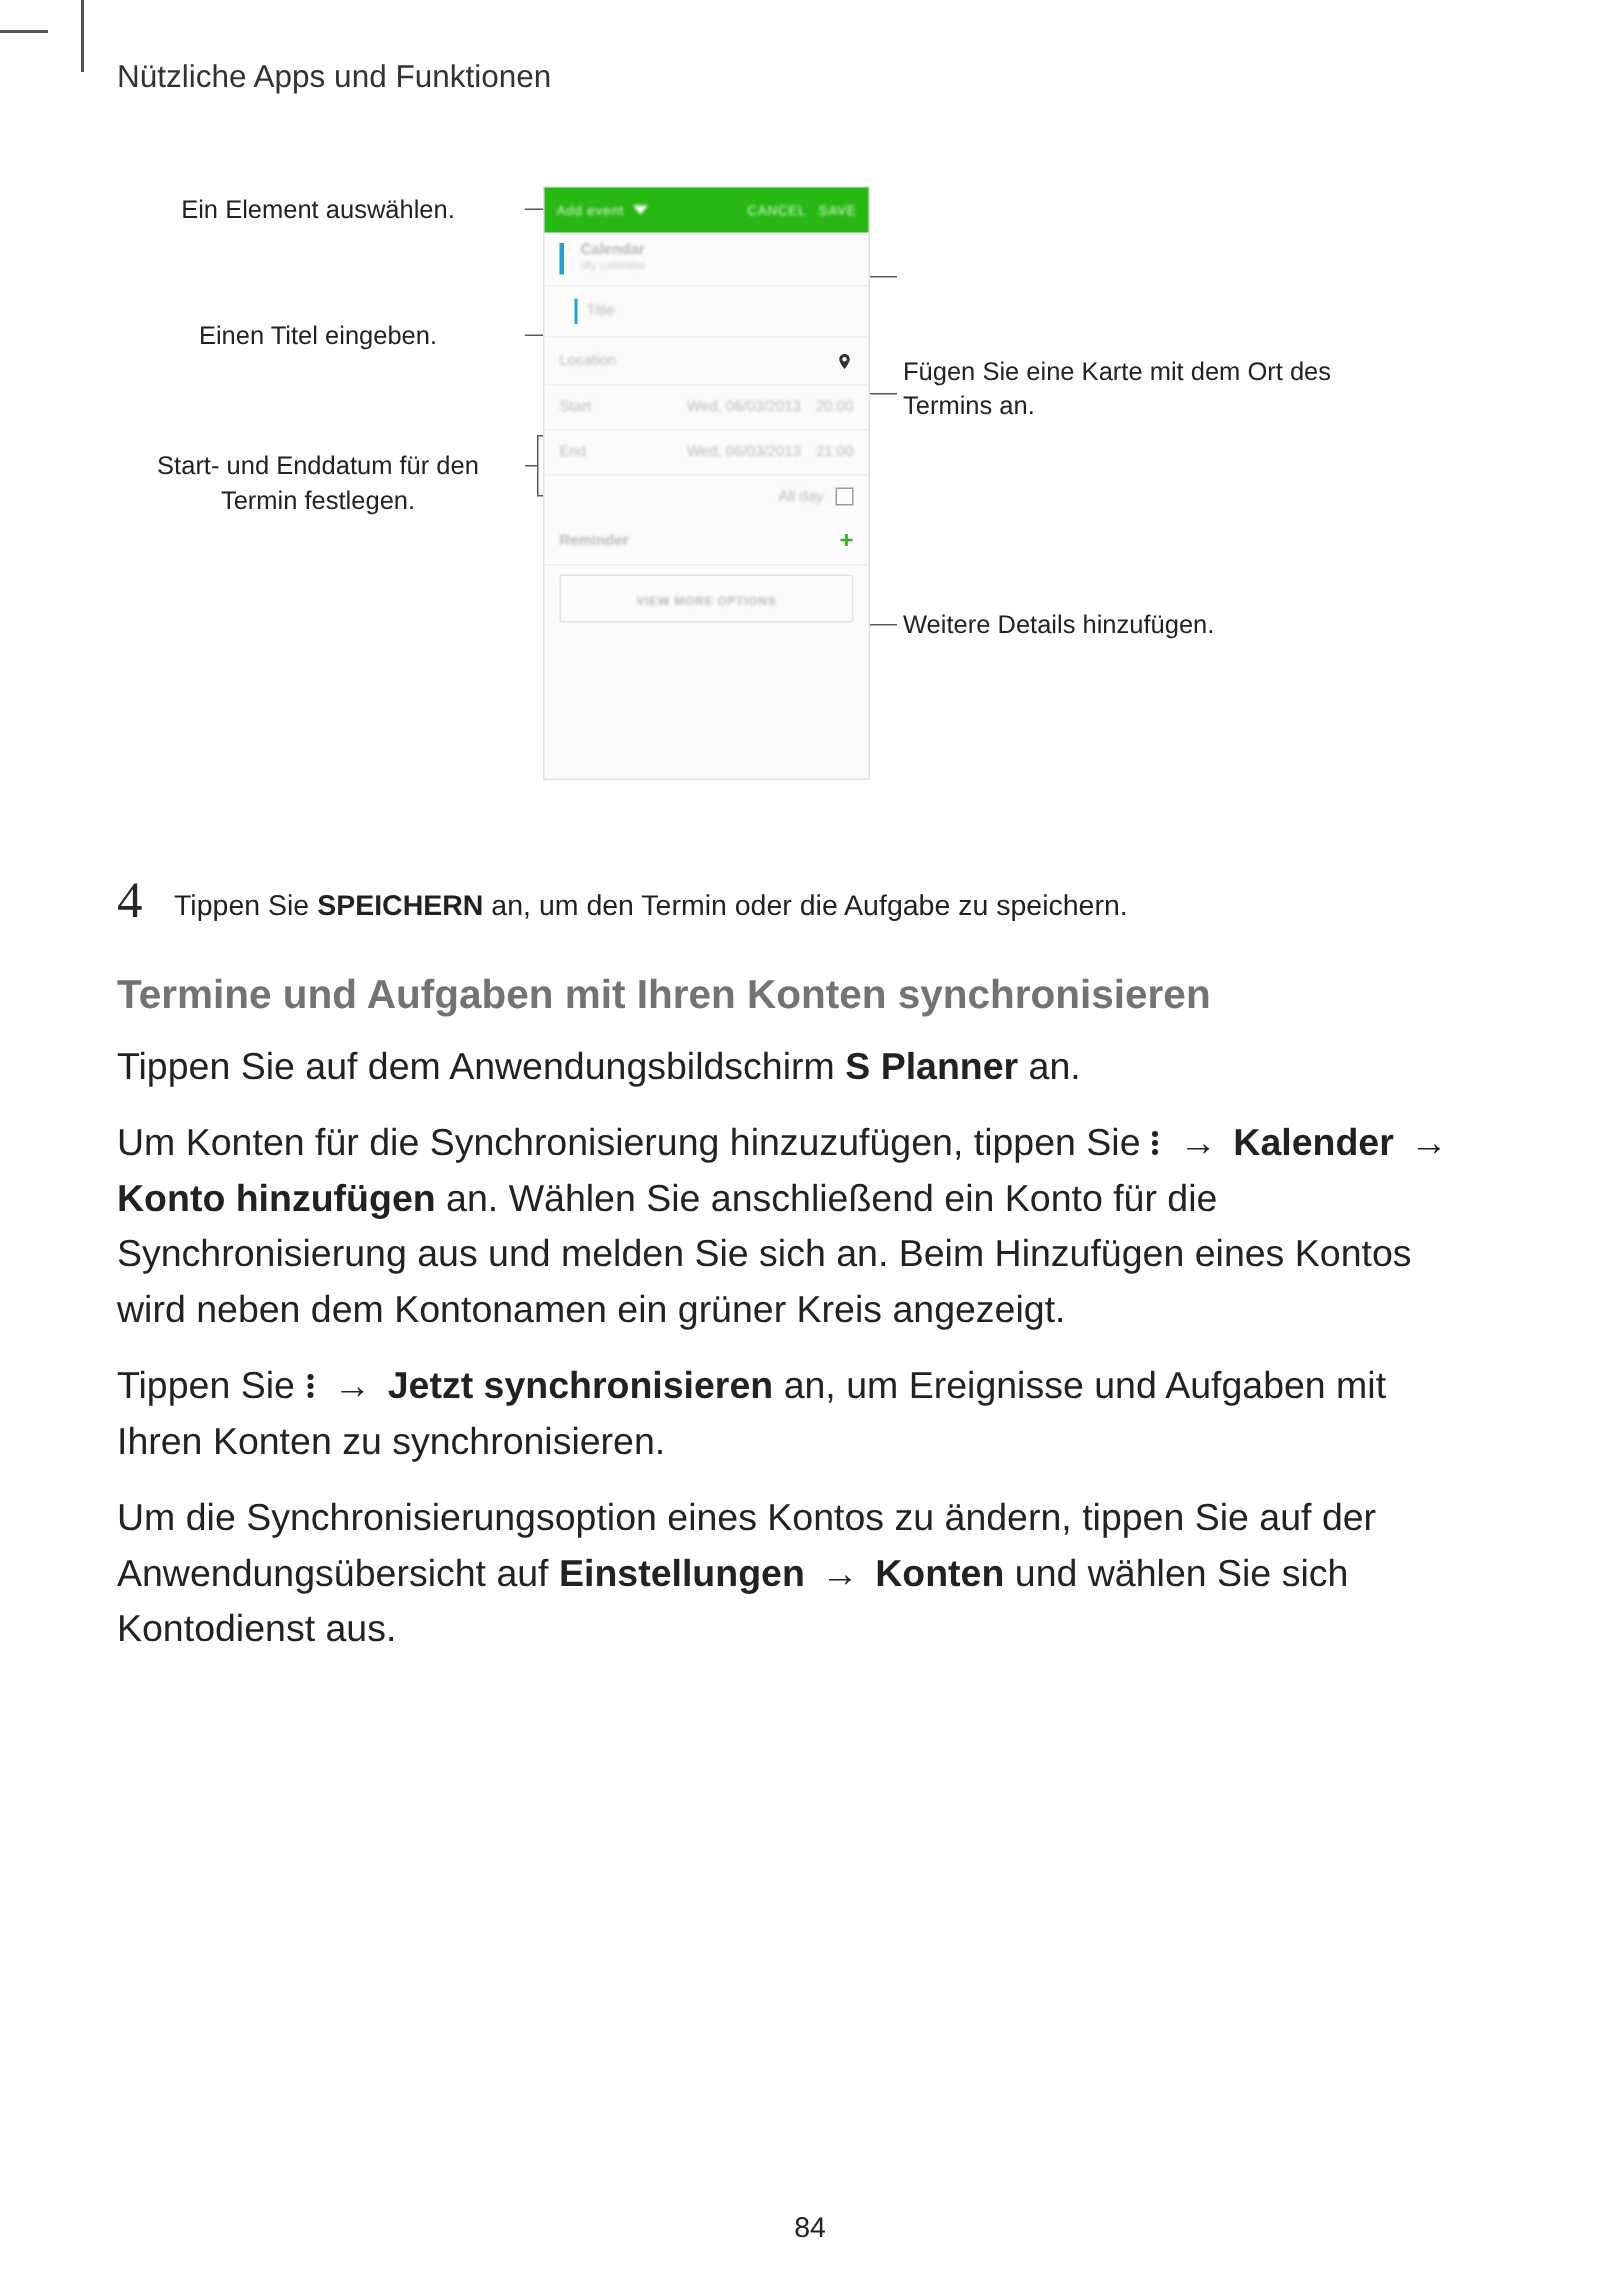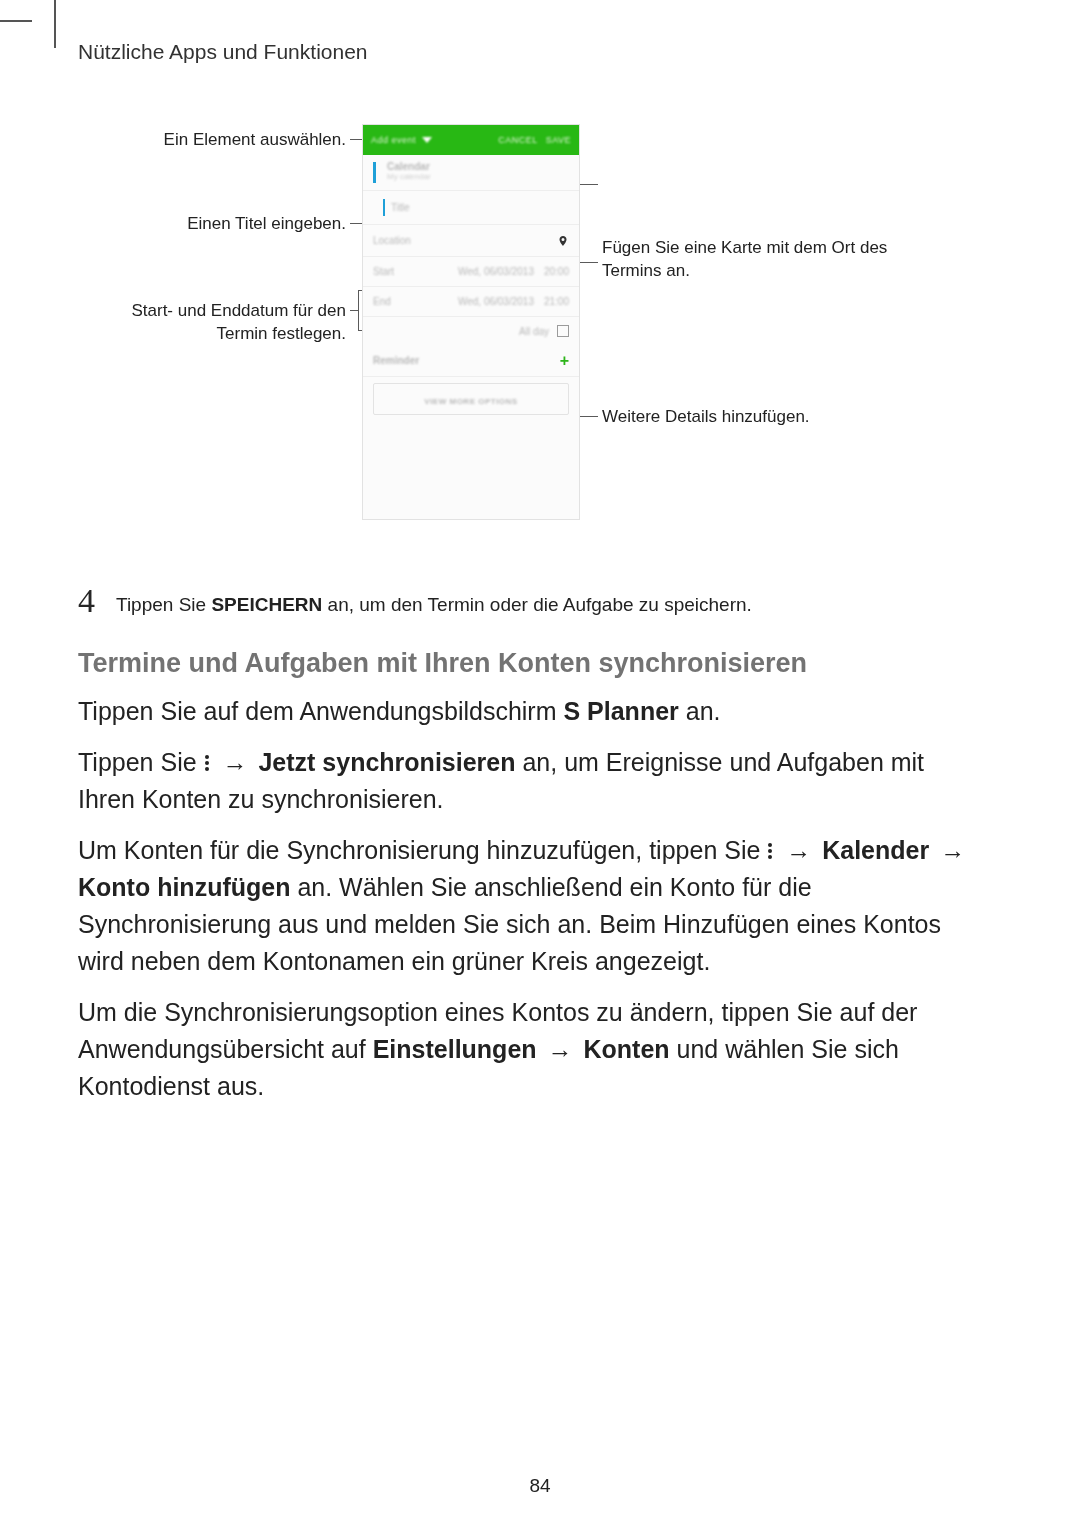--- a/index.html
+++ b/index.html
@@ -109,21 +109,21 @@
     text-align:center;
   }
 
   
   .callout {
     position: absolute;
     font-size: 17px;
     line-height: 1.35;
     color: #222;
   }
-  .callout.left { text-align: right; }
+  .callout.left { text-align: center; }
   .callout.right { text-align: left; }
   .leader {
     position: absolute;
     background: #5a5a5a;
     height: 1px;
   }
   .bracket {
     position:absolute;
     border-left:1px solid #5a5a5a;
   }
@@ -284,34 +284,34 @@
     </div>
   </div>
 
   <h2 class="section">Termine und Aufgaben mit Ihren Konten synchronisieren</h2>
 
   <p class="body">
     <span>Tippen Sie auf dem Anwendungsbildschirm </span><span class="bold">S Planner</span><span> an.</span>
   </p>
 
   <p class="body">
-    <span>Tippen Sie </span><span class="more-icon"><span></span><span></span><span></span></span>
-    <span class="arrow">→</span>
-    <span class="bold">Jetzt synchronisieren</span><span> an, um Ereignisse und Aufgaben mit Ihren Konten zu synchronisieren.</span>
-  </p>
-
-  <p class="body">
     <span>Um Konten für die Synchronisierung hinzuzufügen, tippen Sie </span><span class="more-icon"><span></span><span></span><span></span></span>
     <span class="arrow">→</span>
     <span class="bold">Kalender</span>
     <span class="arrow">→</span>
     <span class="bold">Konto hinzufügen</span><span> an. Wählen Sie anschließend ein Konto für die Synchronisierung aus und melden Sie sich an. Beim Hinzufügen eines Kontos wird neben dem Kontonamen ein grüner Kreis angezeigt.</span>
   </p>
 
   <p class="body">
+    <span>Tippen Sie </span><span class="more-icon"><span></span><span></span><span></span></span>
+    <span class="arrow">→</span>
+    <span class="bold">Jetzt synchronisieren</span><span> an, um Ereignisse und Aufgaben mit Ihren Konten zu synchronisieren.</span>
+  </p>
+
+  <p class="body">
     <span>Um die Synchronisierungsoption eines Kontos zu ändern, tippen Sie auf der Anwendungsübersicht auf </span><span class="bold">Einstellungen</span>
     <span class="arrow">→</span>
     <span class="bold">Konten</span><span> und wählen Sie sich Kontodienst aus.</span>
   </p>
 
 </div>
 
 <div class="page-num">84</div>
 
 </body></html>

